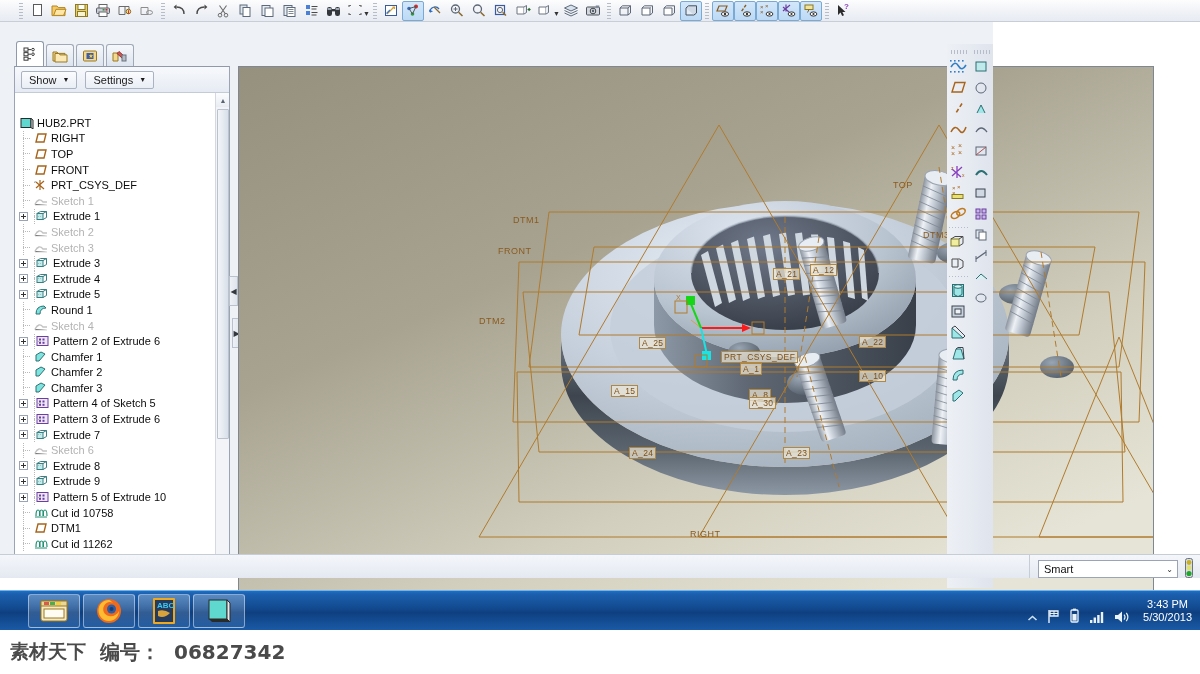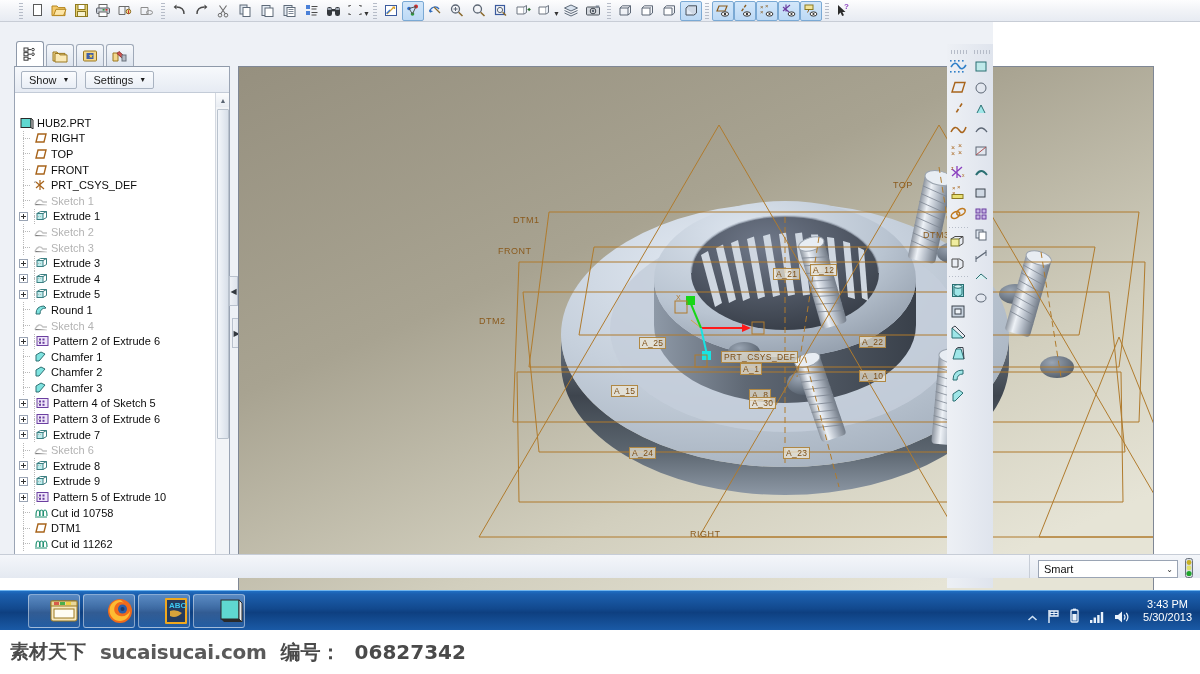--- a/index.html
+++ b/index.html
@@ -117,21 +117,21 @@
   .sb-sel .ar { position: absolute; right: 4px; font-size: 8px; color: #333; }
   .sb-light { width: 22px; display: flex; align-items: center; justify-content: center; }
 
   
   .taskbar { position: absolute; left: 0; top: 590px; width: 1200px; height: 40px;
     background: linear-gradient(to bottom,#1f6fc4 0%,#1c5fae 8%,#12498e 45%,#0e3f80 55%,#1a5aa6 100%);
     border-top: 1px solid #6fb4ee; display: flex; align-items: center; }
   .tbk-btn { width: 52px; height: 34px; margin-left: 3px;
     background: linear-gradient(to bottom, rgba(255,255,255,.28), rgba(255,255,255,.05));
     border: 1px solid rgba(255,255,255,.45); border-radius: 3px;
-    display: flex; align-items: center; justify-content: flex-end; }
+    display: flex; align-items: center; justify-content: center; }
   .tbk-btn.first { margin-left: 28px; }
   .tray { margin-left: auto; display: flex; align-items: flex-end; gap: 9px; padding-right: 8px; }
   .tray .ti { display: flex; align-items: center; justify-content: center; }
   .clock { color: #fff; font-size: 11px; line-height: 13px; text-align: center; padding-left: 4px; }
 
   
   .watermark { position: absolute; left: 0; top: 630px; width: 1200px; height: 44px;
     background: #fff; display: flex; align-items: center; padding-left: 10px; gap: 14px; }
   .wm-cn { font-family: "DejaVu Sans", sans-serif; font-size: 19px; color: #4a4a4a; font-weight: bold; }
   .wm-url { font-family: "DejaVu Sans", sans-serif; font-size: 20px; color: #5a5a5a; font-weight: bold; letter-spacing: -.3px; }
@@ -1287,18 +1287,17 @@
       </div>
       <div class="clock">
         <div>3:43 PM</div>
         <div>5/30/2013</div>
       </div>
     </div>
   </div>
 
   <div class="watermark">
     <span class="wm-cn">素材天下</span>
-    <span class="wm-url">sucaisucai.com</span>
     <span class="wm-no">编号：</span>
     <span class="wm-no">06827342</span>
   </div>
 
 </div>
 
 </body></html>

